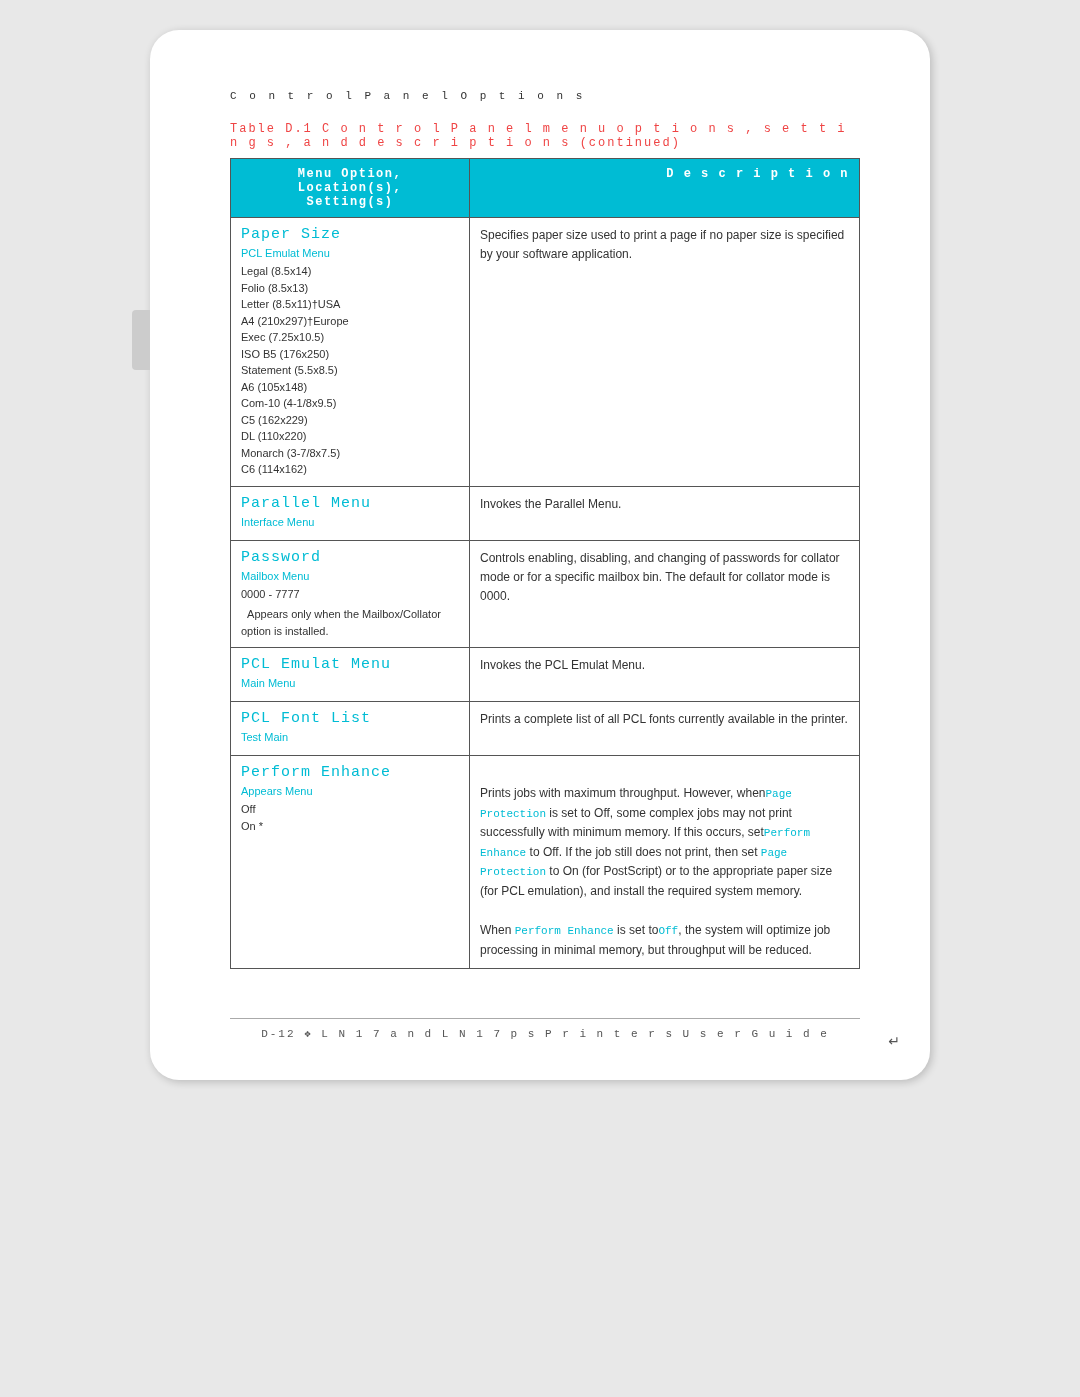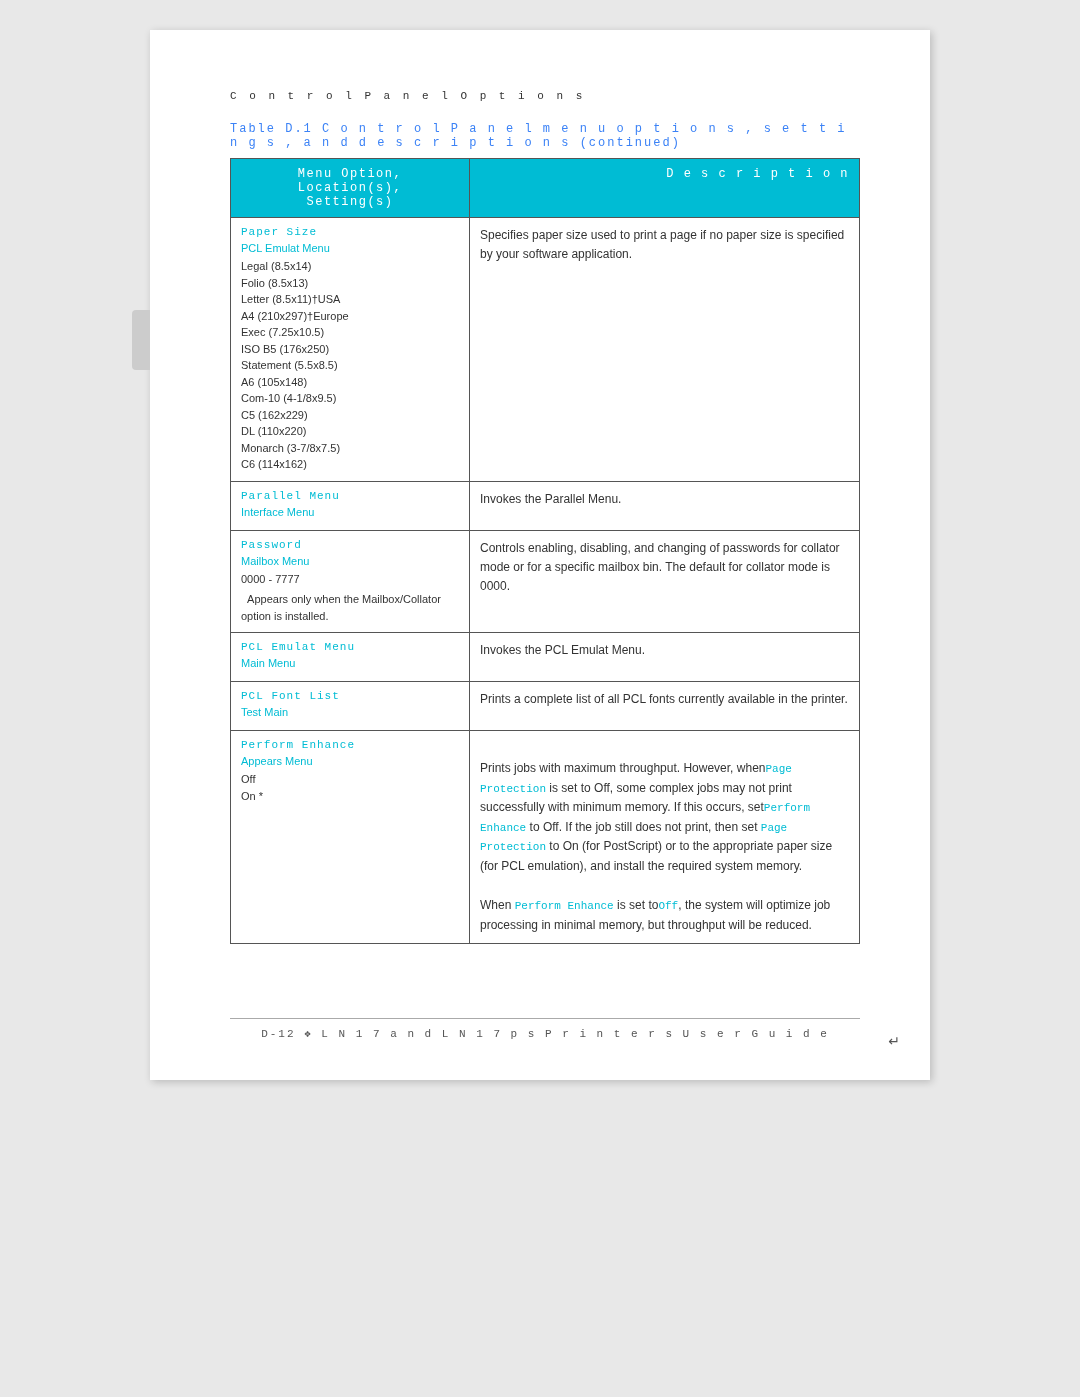--- a/index.html
+++ b/index.html
@@ -14,34 +14,35 @@
     }
 
     .page {
       width: 780px;
       min-height: 1050px;
       background: #fff;
       margin: 30px auto;
       padding: 60px 70px 60px 80px;
       position: relative;
       box-shadow: 2px 2px 8px rgba(0,0,0,0.2);
+      border-radius: 29px;
     }
 
     .page-header {
       font-size: 11px;
       letter-spacing: 3px;
       color: #333;
       margin-bottom: 20px;
       font-family: 'Courier New', Courier, monospace;
     }
 
     .table-title {
       font-size: 12px;
       letter-spacing: 2px;
-      color: #3b82f6;
+      color: #ef4444;
       margin-bottom: 8px;
       font-family: 'Courier New', Courier, monospace;
     }
 
     .main-table {
       width: 100%;
       border-collapse: collapse;
       border: 1.5px solid #555;
       font-size: 12px;
     }
@@ -51,38 +52,38 @@
       padding: 8px 10px;
       vertical-align: top;
     }
 
     .header-row {
       background-color: #00bcd4;
     }
 
     .header-row th {
       color: #fff;
-      font-weight: normal;
+      font-weight: bold;
       font-size: 12px;
       letter-spacing: 1.5px;
       font-family: 'Courier New', Courier, monospace;
     }
 
     .col-option {
       width: 38%;
     }
 
     .col-description {
       width: 62%;
       text-align: right;
     }
 
     .option-title {
       color: #00bcd4;
-      font-size: 11px;
+      font-size: 15px;
       letter-spacing: 1px;
       font-family: 'Courier New', Courier, monospace;
       font-weight: normal;
       margin-bottom: 4px;
     }
 
     .sub-menu {
       color: #00bcd4;
       font-size: 11px;
       margin-bottom: 4px;

